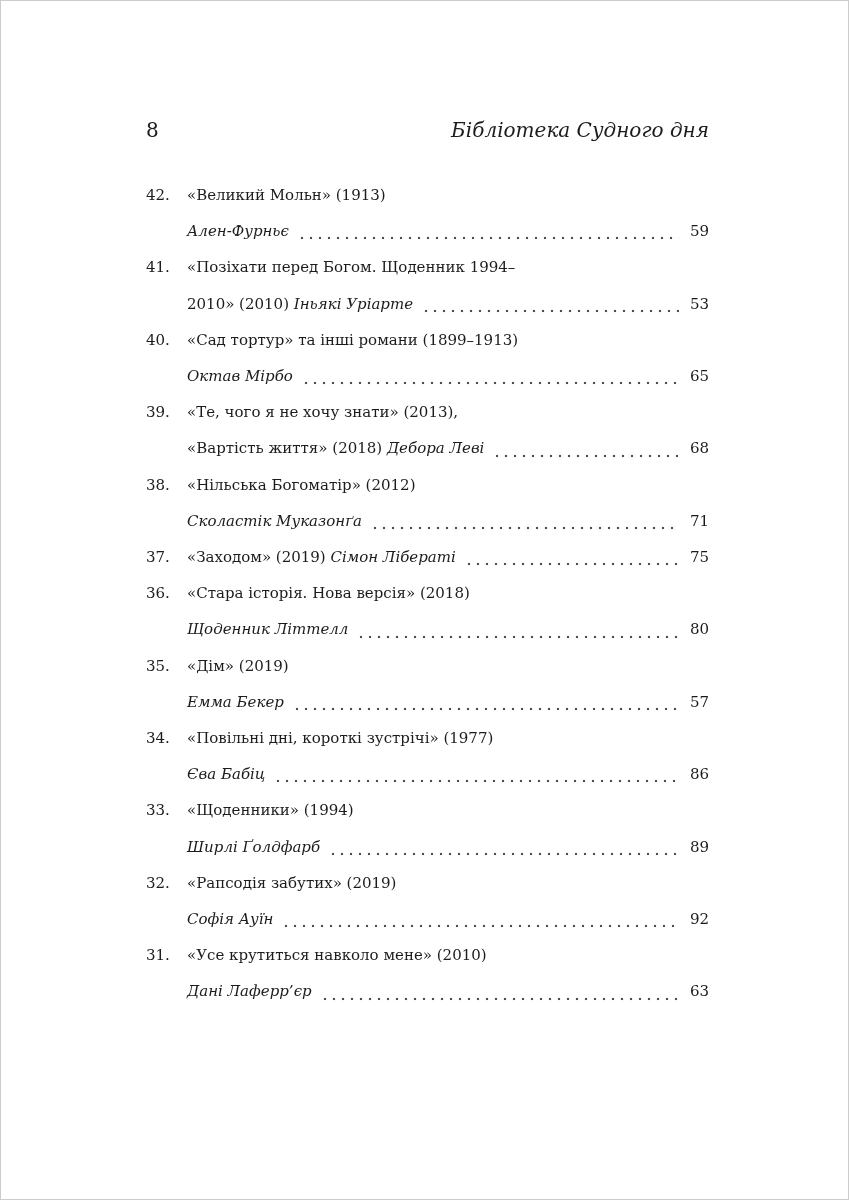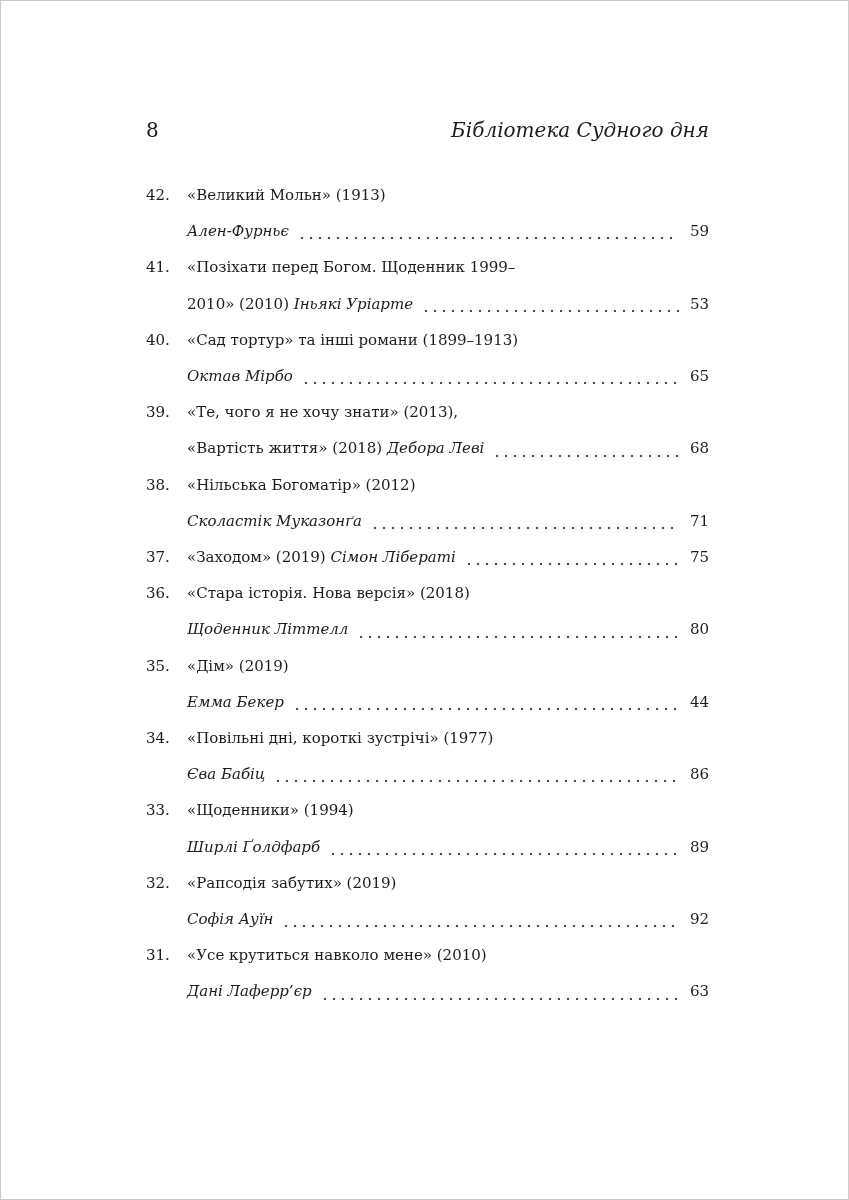--- a/index.html
+++ b/index.html
@@ -68,21 +68,21 @@
           <div class="line last">
             <span class="segs"><span class="it">Ален-Фурньє</span></span>
             <span class="leader"></span>
             <span class="pg">59</span>
           </div>
         </div>
       </div>
       <div class="entry">
         <span class="num">41.</span>
         <div class="ebody">
-          <div class="line"><span>«Позіхати перед Богом. Щоденник 1999–</span></div>
+          <div class="line"><span>«Позіхати перед Богом. Щоденник 1994–</span></div>
           <div class="line last">
             <span class="segs"><span>2010» (2010) </span><span class="it">Іньякі Уріарте</span></span>
             <span class="leader"></span>
             <span class="pg">53</span>
           </div>
         </div>
       </div>
       <div class="entry">
         <span class="num">40.</span>
         <div class="ebody">
@@ -137,21 +137,21 @@
           </div>
         </div>
       </div>
       <div class="entry">
         <span class="num">35.</span>
         <div class="ebody">
           <div class="line"><span>«Дім» (2019)</span></div>
           <div class="line last">
             <span class="segs"><span class="it">Емма Бекер</span></span>
             <span class="leader"></span>
-            <span class="pg">44</span>
+            <span class="pg">57</span>
           </div>
         </div>
       </div>
       <div class="entry">
         <span class="num">34.</span>
         <div class="ebody">
           <div class="line"><span>«Повільні дні, короткі зустрічі» (1977)</span></div>
           <div class="line last">
             <span class="segs"><span class="it">Єва Бабіц</span></span>
             <span class="leader"></span>

